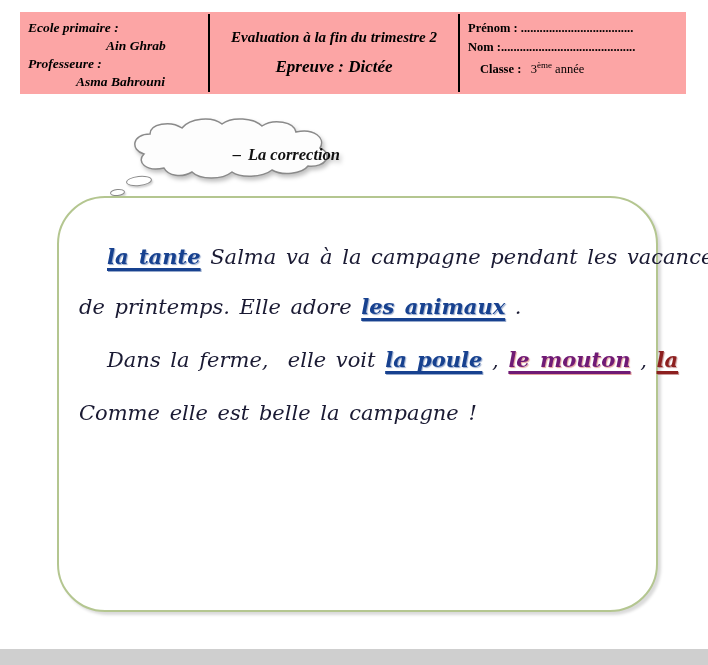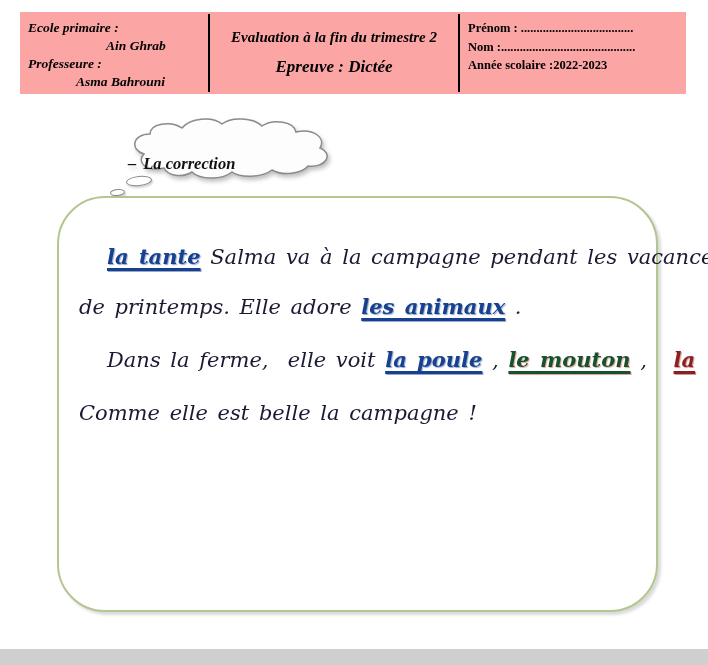--- a/index.html
+++ b/index.html
@@ -40,21 +40,21 @@
   .cell-student .classe-value { font-weight:normal; }
   .cell-student sup { font-size:9px; }
 
   
   .thought-bubble {
     position:absolute; left:128px; top:114px; width:212px; height:72px;
     filter:drop-shadow(2px 3px 2px rgba(0,0,0,0.25));
   }
   .thought-bubble svg { display:block; }
   .bubble-label {
-    position:absolute; left:0; right:0; top:40px; text-align:left;
+    position:absolute; left:0; right:0; top:31px; text-align:right;
     font-weight:bold; font-style:italic; font-size:16.5px; color:#111;font-family:Liberation Serif, serif;
   }
   .bubble-dash { margin-right:7px; font-weight:bold; }
   .trail-bubble {
     position:absolute; border:1.5px solid #8a8a8a; border-radius:50%;
     background:#fff; box-shadow:1px 2px 2px rgba(0,0,0,0.18);
   }
   .trail-1 { left:126px; top:176px; width:26px; height:10px; transform:rotate(-6deg); }
   .trail-2 { left:110px; top:189px; width:15px; height:7px; transform:rotate(-6deg); }
 
@@ -72,43 +72,43 @@
   .indent { padding-left:28px; }
   .gap-before { margin-top:3px; }
   .blue-highlight, .red-highlight, .maroon-highlight {
     font-weight:bold;
     text-decoration:underline;
     text-decoration-thickness:3px;
     text-underline-offset:4px;
     margin-top:8px;
   }
   .blue-highlight  { color:#17418f; text-shadow:1px 1px 1px rgba(23,65,143,0.45); }
-  .red-highlight   { color:#14532d; text-shadow:1px 1px 1px rgba(193,51,37,0.45);font-style:italic; }
-  .maroon-highlight{ color:#8c1f1f; text-shadow:1px 1px 1px rgba(140,31,31,0.45);padding-left:17px; }
+  .red-highlight   { color:#701a75; text-shadow:1px 1px 1px rgba(193,51,37,0.45);font-style:italic; }
+  .maroon-highlight{ color:#8c1f1f; text-shadow:1px 1px 1px rgba(140,31,31,0.45); }
 </style>
 </head>
 <body>
 
 <div class="page">
 
   <div class="header">
     <div class="cell cell-school">
       <div class="h-line">Ecole primaire :</div>
       <div class="h-line indent1">Ain Ghrab</div>
       <div class="h-line">Professeure :</div>
       <div class="h-line indent2">Asma Bahrouni</div>
     </div>
     <div class="cell cell-title">
       <div class="t1">Evaluation à la fin du trimestre 2</div>
       <div class="t2">Epreuve : Dictée</div>
     </div>
     <div class="cell cell-student">
       <div class="s-line">Prénom : ....................................</div>
       <div class="s-line">Nom :...........................................</div>
-      <div class="s-line">Année scolaire :2022-2023</div>
+      <div class="s-line classe-line"><span>Classe :</span>&nbsp;&nbsp;&nbsp;<span class="classe-value">3</span><sup class="classe-value">ème</sup><span class="classe-value"> année</span></div>
     </div>
   </div>
 
   <div class="thought-bubble">
     <svg width="212" height="70" viewBox="0 0 212 70">
       <path d="M 36 54
                C 18 58 8 48 16 40
                C 2 36 4 20 22 20
                C 22 10 42 6 54 14
                C 62 4 84 2 94 10

